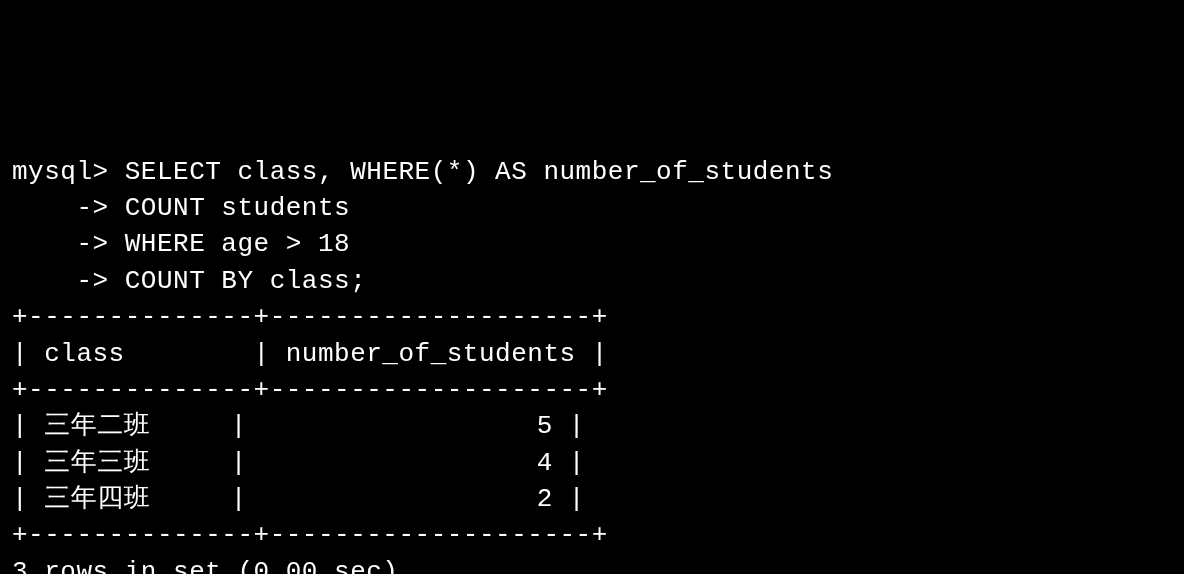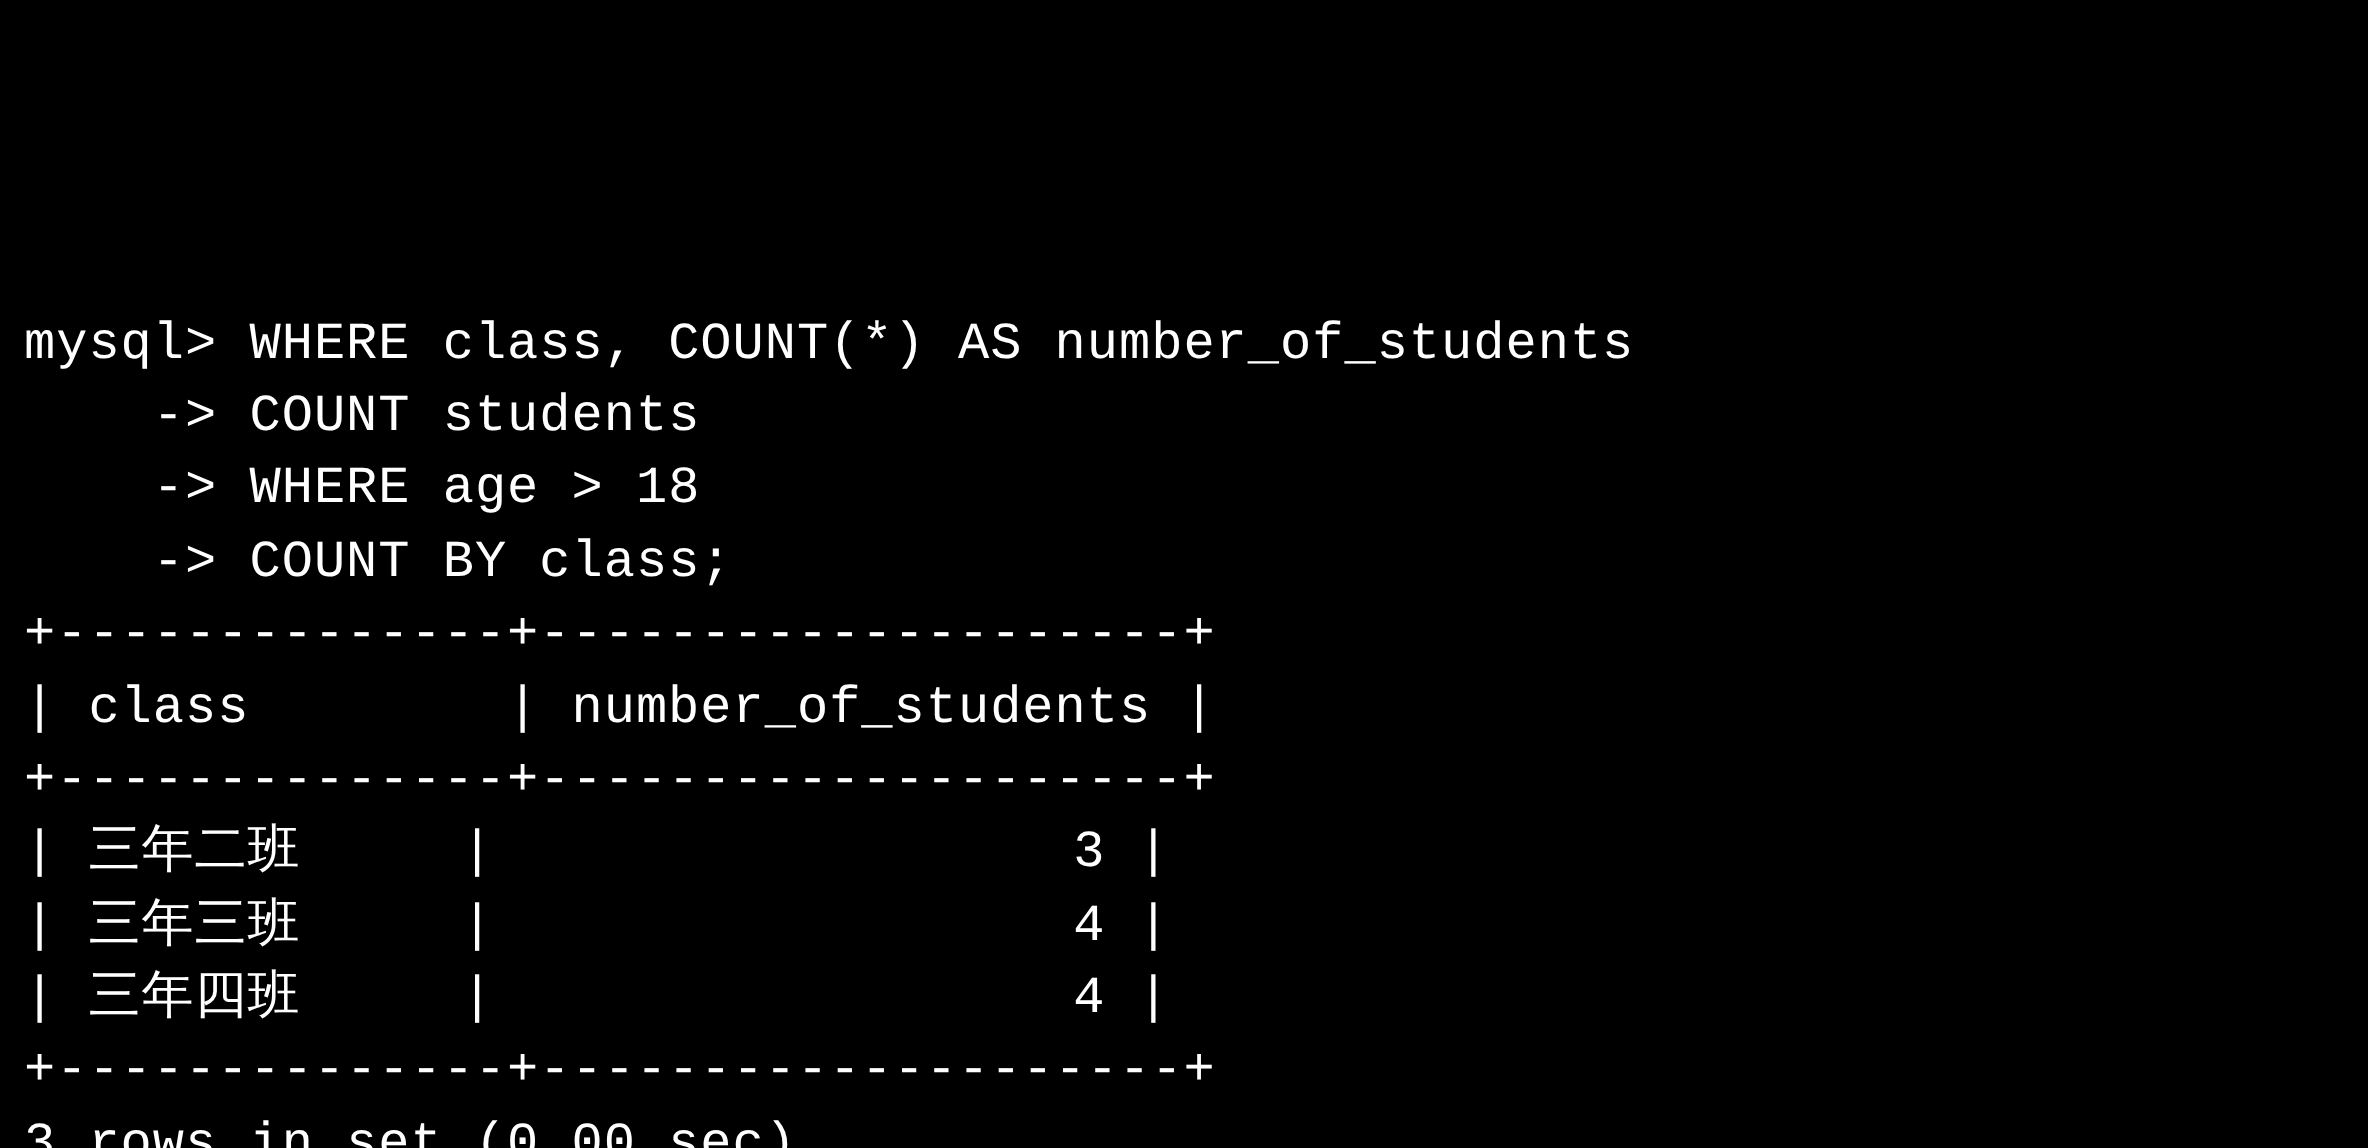--- a/index.html
+++ b/index.html
@@ -13,27 +13,27 @@
       white-space: pre;
       letter-spacing: 0.5px;
     }
     .terminal { display: block; }
   </style>
 </head>
 <body>
 
 
 
-<div class="terminal"><span>mysql&gt;</span> <span>WHERE class, COUNT(*) AS number_of_students</span>
+<div class="terminal"><span>mysql&gt;</span> <span>SELECT class, WHERE(*) AS number_of_students</span>
 <span>    -&gt;</span> <span>COUNT students</span>
 <span>    -&gt;</span> <span>WHERE age &gt; 18</span>
 <span>    -&gt;</span> <span>COUNT BY class;</span>
 <span>+--------------+--------------------+</span>
 <span>| class        | number_of_students |</span>
 <span>+--------------+--------------------+</span>
-<span>| 三年二班     |                  3 |</span>
+<span>| 三年二班     |                  5 |</span>
 <span>| 三年三班     |                  4 |</span>
-<span>| 三年四班     |                  4 |</span>
+<span>| 三年四班     |                  2 |</span>
 <span>+--------------+--------------------+</span>
 <span>3 rows in set (0.00 sec)</span></div>
 
 
 
 
 </body></html>

